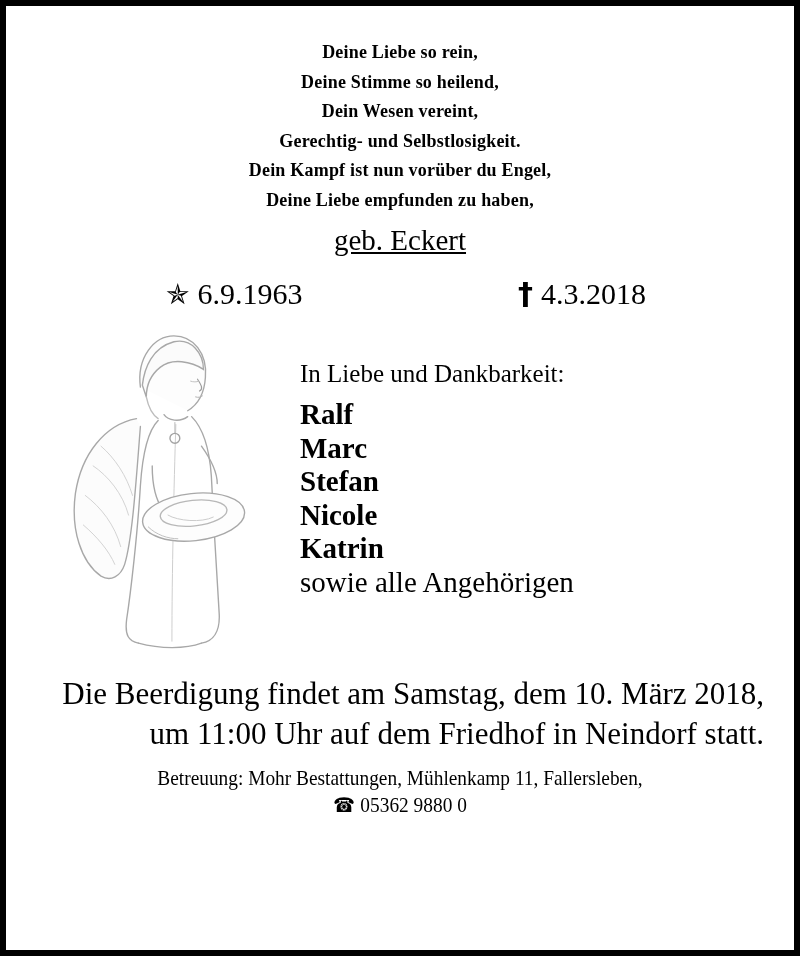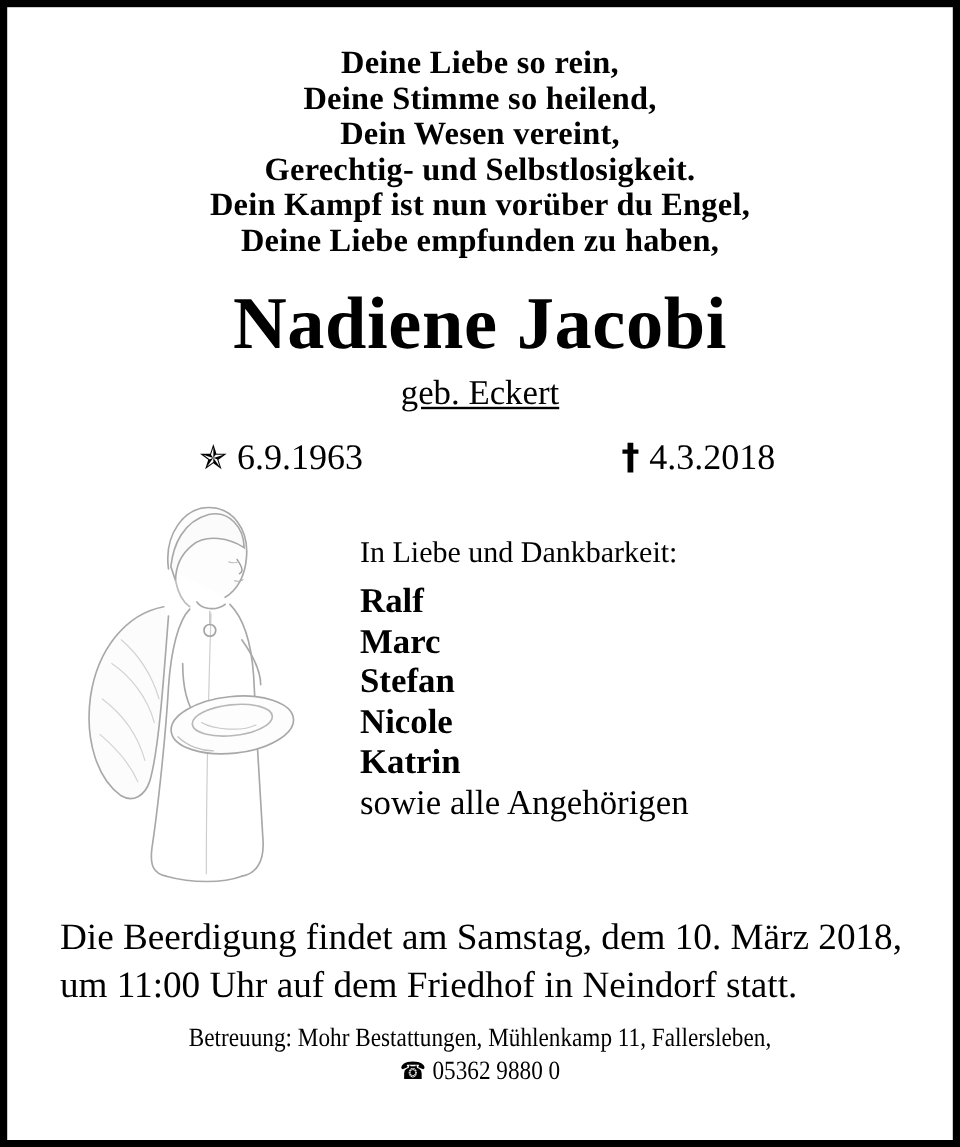--- a/index.html
+++ b/index.html
@@ -16,21 +16,21 @@
     background: #ffffff;
     overflow: hidden;
     font-family: "Liberation Serif", serif;
     color: #000000;
   }
   
   .poem {
     margin-top: 32px;
     text-align: center;
     font-weight: bold;
-    font-size: 27px;
+    font-size: 18px;
     line-height: 29.5px;
     letter-spacing: 0.2px;
   }
   
   .name {
     margin-top: 22px;
     text-align: center;
     font-weight: bold;
     font-size: 62px;
     line-height: 66px;
@@ -95,20 +95,21 @@
   }
   .mourner-name { font-weight: bold; }
   .mourners-suffix { font-weight: normal; }
   
   .funeral {
     margin-top: 16px;
     padding-left: 44px;
     padding-right: 30px;
     font-size: 31px;
     line-height: 40px;
+    text-align: right;
   }
   
   .care-line {
     margin-top: 10px;
     text-align: center;
     font-size: 22px;
     line-height: 27px;
     transform: scaleX(0.88);
     transform-origin: center;
   }
@@ -132,21 +133,20 @@
 
   <div class="poem">
     <div>Deine Liebe so rein,</div>
     <div>Deine Stimme so heilend,</div>
     <div>Dein Wesen vereint,</div>
     <div>Gerechtig- und Selbstlosigkeit.</div>
     <div>Dein Kampf ist nun vorüber du Engel,</div>
     <div>Deine Liebe empfunden zu haben,</div>
   </div>
 
-  <div class="name">Nadiene Jacobi</div>
   <div class="maiden">geb. Eckert</div>
 
   <div class="dates">
     <span class="date-item">
       <span class="birth-symbol">✯</span><span>6.9.1963</span>
     </span>
     <span class="date-item">
       <span class="death-symbol">†</span><span>4.3.2018</span>
     </span>
   </div>

